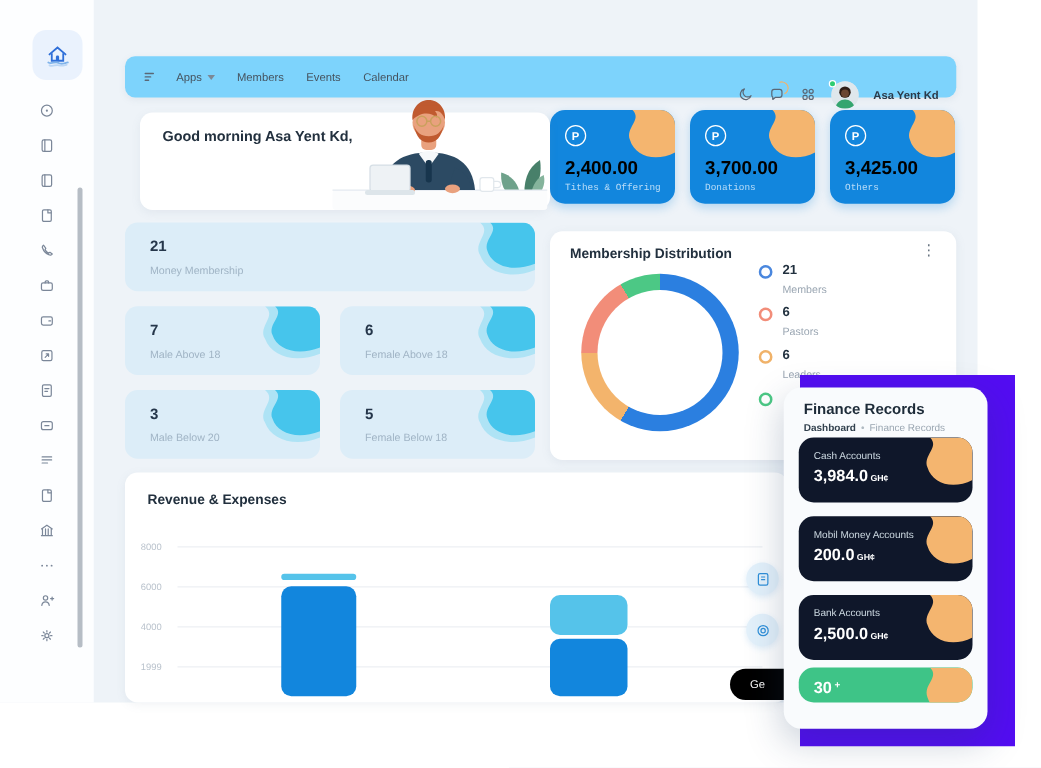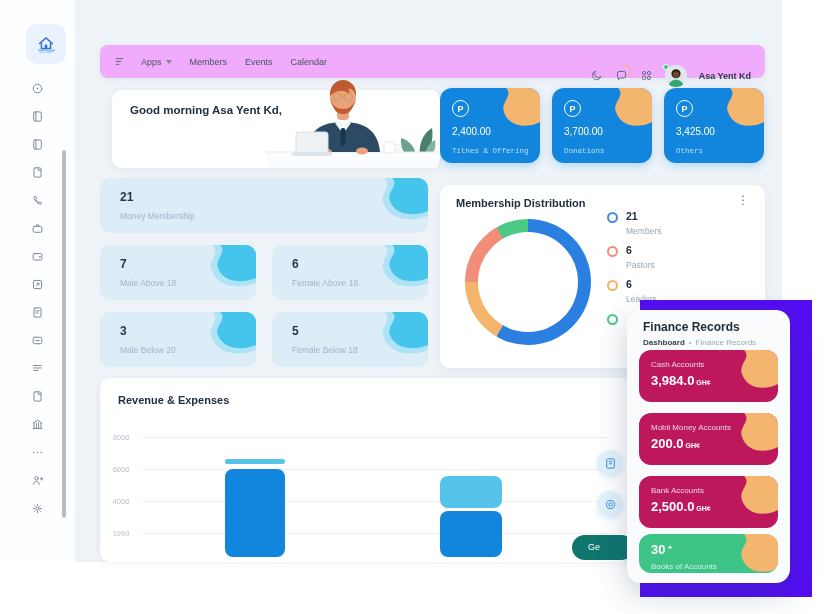--- a/index.html
+++ b/index.html
@@ -12,21 +12,21 @@
   .sidebar { position:absolute; left:0; top:0; width:75px; height:562px; background:#fdfeff; z-index:2; }
   .logo { position:absolute; left:26px; top:24px; width:40px; height:40px; border-radius:11px;
           background:#eaf2fd; display:flex; align-items:center; justify-content:center; }
   .sb-icons { position:absolute; left:0; top:76px; width:75px; display:flex; flex-direction:column; align-items:center; }
   .sb-icon { width:24px; height:24px; margin-bottom:4px; display:flex; align-items:center; justify-content:center;
              color:#7b8799; cursor:pointer; }
   .sb-icon svg { width:13px; height:13px; }
   .sb-scroll { position:absolute; left:62px; top:150px; width:4px; height:368px; background:#a9b2bb; border-radius:2px; opacity:.85; }
 
   
-  .topbar { position:absolute; left:100px; top:45px; width:665px; height:33px; background:#f0abfc; border-radius:8px;
+  .topbar { position:absolute; left:100px; top:45px; width:665px; height:33px; background:#7dd3fc; border-radius:8px;
             box-shadow:0 2px 6px rgba(120,140,160,.10); display:flex; align-items:center; padding:0 14px; z-index:6; }
   .hamburger { color:#5a6776; margin-right:14px; display:flex; }
   .hamburger svg { width:13px; height:13px; }
   .menu { display:flex; align-items:center; gap:18px; }
   .menu-item { font-size:9px; color:#45535f; cursor:pointer; display:flex; align-items:center; gap:4px; }
   .caret { width:0; height:0; border-left:3px solid transparent; border-right:3px solid transparent; border-top:4px solid #7c8895; }
   .tb-right { margin-left:auto; display:flex; align-items:center; gap:12px;margin-top:28px; }
   .tb-ic { color:#5a6776; display:flex; position:relative; cursor:pointer; }
   .tb-ic svg { width:13px; height:13px; }
   .tb-ic.chat::after { content:""; position:absolute; right:-3px; top:-4px; width:9px; height:9px; border-radius:50%;
@@ -42,21 +42,21 @@
   .greet-title { position:absolute; left:18px; top:14px; font-size:11.5px; font-weight:bold; color:#22303e; }
   .verse { position:absolute; left:18px; top:33px; width:168px; font-size:8.5px; line-height:1.6; color:#94a1ae; }
   .man { position:absolute; right:2px; top:-18px; pointer-events:none; }
 
   
   .stat { position:absolute; top:88px; width:100px; height:75px; background:#1286dd; border-radius:12px; overflow:hidden;
           box-shadow:0 3px 8px rgba(18,134,221,.25); cursor:pointer; }
   .stat .blob { position:absolute; right:0; top:0; }
   .p-ic { position:absolute; left:12px; top:12px; width:17px; height:17px; border:1.6px solid #fff; border-radius:50%;
           color:#fff; font-size:9px; font-weight:bold; display:flex; align-items:center; justify-content:center; }
-  .stat-val { position:absolute; left:12px; top:38px; font-size:10px; font-weight:normal; color:#ffffff; }
+  .stat-val { position:absolute; left:12px; top:38px; font-size:15px; font-weight:bold; color:#000000; }
   .stat-lbl { position:absolute; left:12px; top:59px; font-size:7.5px; color:rgba(230,244,255,.78);font-family:Liberation Mono, monospace; }
 
   
   .mem { position:absolute; background:#dcedf8; border-radius:10px; overflow:hidden; cursor:pointer; }
   .mem-val { position:absolute; left:20px; top:12px; font-size:12px; font-weight:bold; color:#25364a; }
   .mem-lbl { position:absolute; left:20px; top:33px; font-size:8.5px; color:#a0b4c5; }
   .mem .blob { position:absolute; right:0; top:0; }
 
   
   .dist { position:absolute; left:440px; top:185px; width:325px; height:183px; background:#fff; border-radius:10px;
@@ -77,34 +77,34 @@
          box-shadow:0 2px 8px rgba(120,140,160,.10); z-index:1; }
   .rev-title { position:absolute; left:18px; top:16px; font-size:11px; font-weight:bold; color:#22303e; }
   .ytick { position:absolute; left:8px; width:26px; text-align:center; font-size:7.5px; color:#b9c2cc; }
   .gridline { position:absolute; left:42px; width:468px; height:1px; background:#edf0f4; }
   .barseg { position:absolute; }
 
   
   .qa { position:absolute; width:26px; height:26px; border-radius:50%; background:#e3f1fb; display:flex; align-items:center;
         justify-content:center; color:#2f8fd9; z-index:3; cursor:pointer; box-shadow:0 2px 5px rgba(47,143,217,.15); }
   .qa svg { width:13px; height:13px; }
-  .pill { position:absolute; left:572px; top:535px; width:62px; height:25px; border-radius:13px; background:#0f766e;
+  .pill { position:absolute; left:584px; top:535px; width:62px; height:25px; border-radius:13px; background:#000000;
           color:#fff; font-size:9px; line-height:25px; padding-left:16px; z-index:3; cursor:pointer; }
 
   
   .purple { position:absolute; left:640px; top:300px; width:172px; height:297px; background:#530df2; z-index:4; }
   .fin { position:absolute; left:627px; top:310px; width:163px; height:273px; background:#f9fbfd; border-radius:14px;
          box-shadow:0 10px 30px rgba(30,60,100,.25); z-index:5; }
   .fin-title { position:absolute; left:16px; top:10px; font-size:12px; font-weight:bold; color:#1d2b38; }
   .crumb { position:absolute; left:16px; top:28px; font-size:8px; display:flex; gap:4px; align-items:center; }
   .crumb-cur { color:#33424f; font-weight:bold; cursor:pointer; }
   .crumb-dot { color:#b0bac2; }
   .crumb-page { color:#9aa6b1; }
   .fin-card { position:absolute; left:12px; width:139px; height:52px; border-radius:12px; overflow:hidden; cursor:pointer; }
-  .fin-card.blue { background:#be185d;padding-left:36px; }
+  .fin-card.blue { background:#0f172a;padding-left:36px; }
   .fin-card.green { background:#3ec487; }
   .fin-card .blob { position:absolute; right:0; top:0; }
   .fc-lbl { position:absolute; left:12px; font-size:8px; color:rgba(235,248,255,.85); }
   .fc-val { position:absolute; left:12px; font-size:13px; font-weight:bold; color:#fff; }
   .fc-cur { font-size:7px; font-weight:bold; }
   .fc-suffix { font-size:8px; font-weight:bold; vertical-align:4px; }
 </style>
 </head>
 <body>
 
@@ -465,21 +465,21 @@
           <div class="fc-lbl" style="top: 10px;">Mobil Money Accounts</div>
           <div class="fc-val" style="top: 23px;">200.0<span class="fc-cur"> GH¢</span></div>
         </div>
         <div class="fin-card blue" style="top: 166px;">
           <span class="blob"><svg width="46" height="54" viewBox="0 0 46 54">
               <path d="M12 0 C20 8 6 14 10 24 C14 37 30 42 46 34 L46 0 Z" fill="#f4b56f"></path>
             </svg></span>
           <div class="fc-lbl" style="top: 10px;">Bank Accounts</div>
           <div class="fc-val" style="top: 23px;">2,500.0<span class="fc-cur"> GH¢</span></div>
         </div>
-        <div class="fin-card green" style="top: 224px; height: 39px;">
+        <div class="fin-card green" style="top: 224px; height: 28px;">
           <span class="blob"><svg width="46" height="54" viewBox="0 0 46 54">
               <path d="M12 0 C20 8 6 14 10 24 C14 37 30 42 46 34 L46 0 Z" fill="#f4b56f"></path>
             </svg></span>
           <div class="fc-val" style="top: 8px;">30<span class="fc-suffix"> +</span></div>
           <div class="fc-lbl" style="top: 28px;">Books of Accounts</div>
         </div>
       </div>
   </div>
 </div>
 

